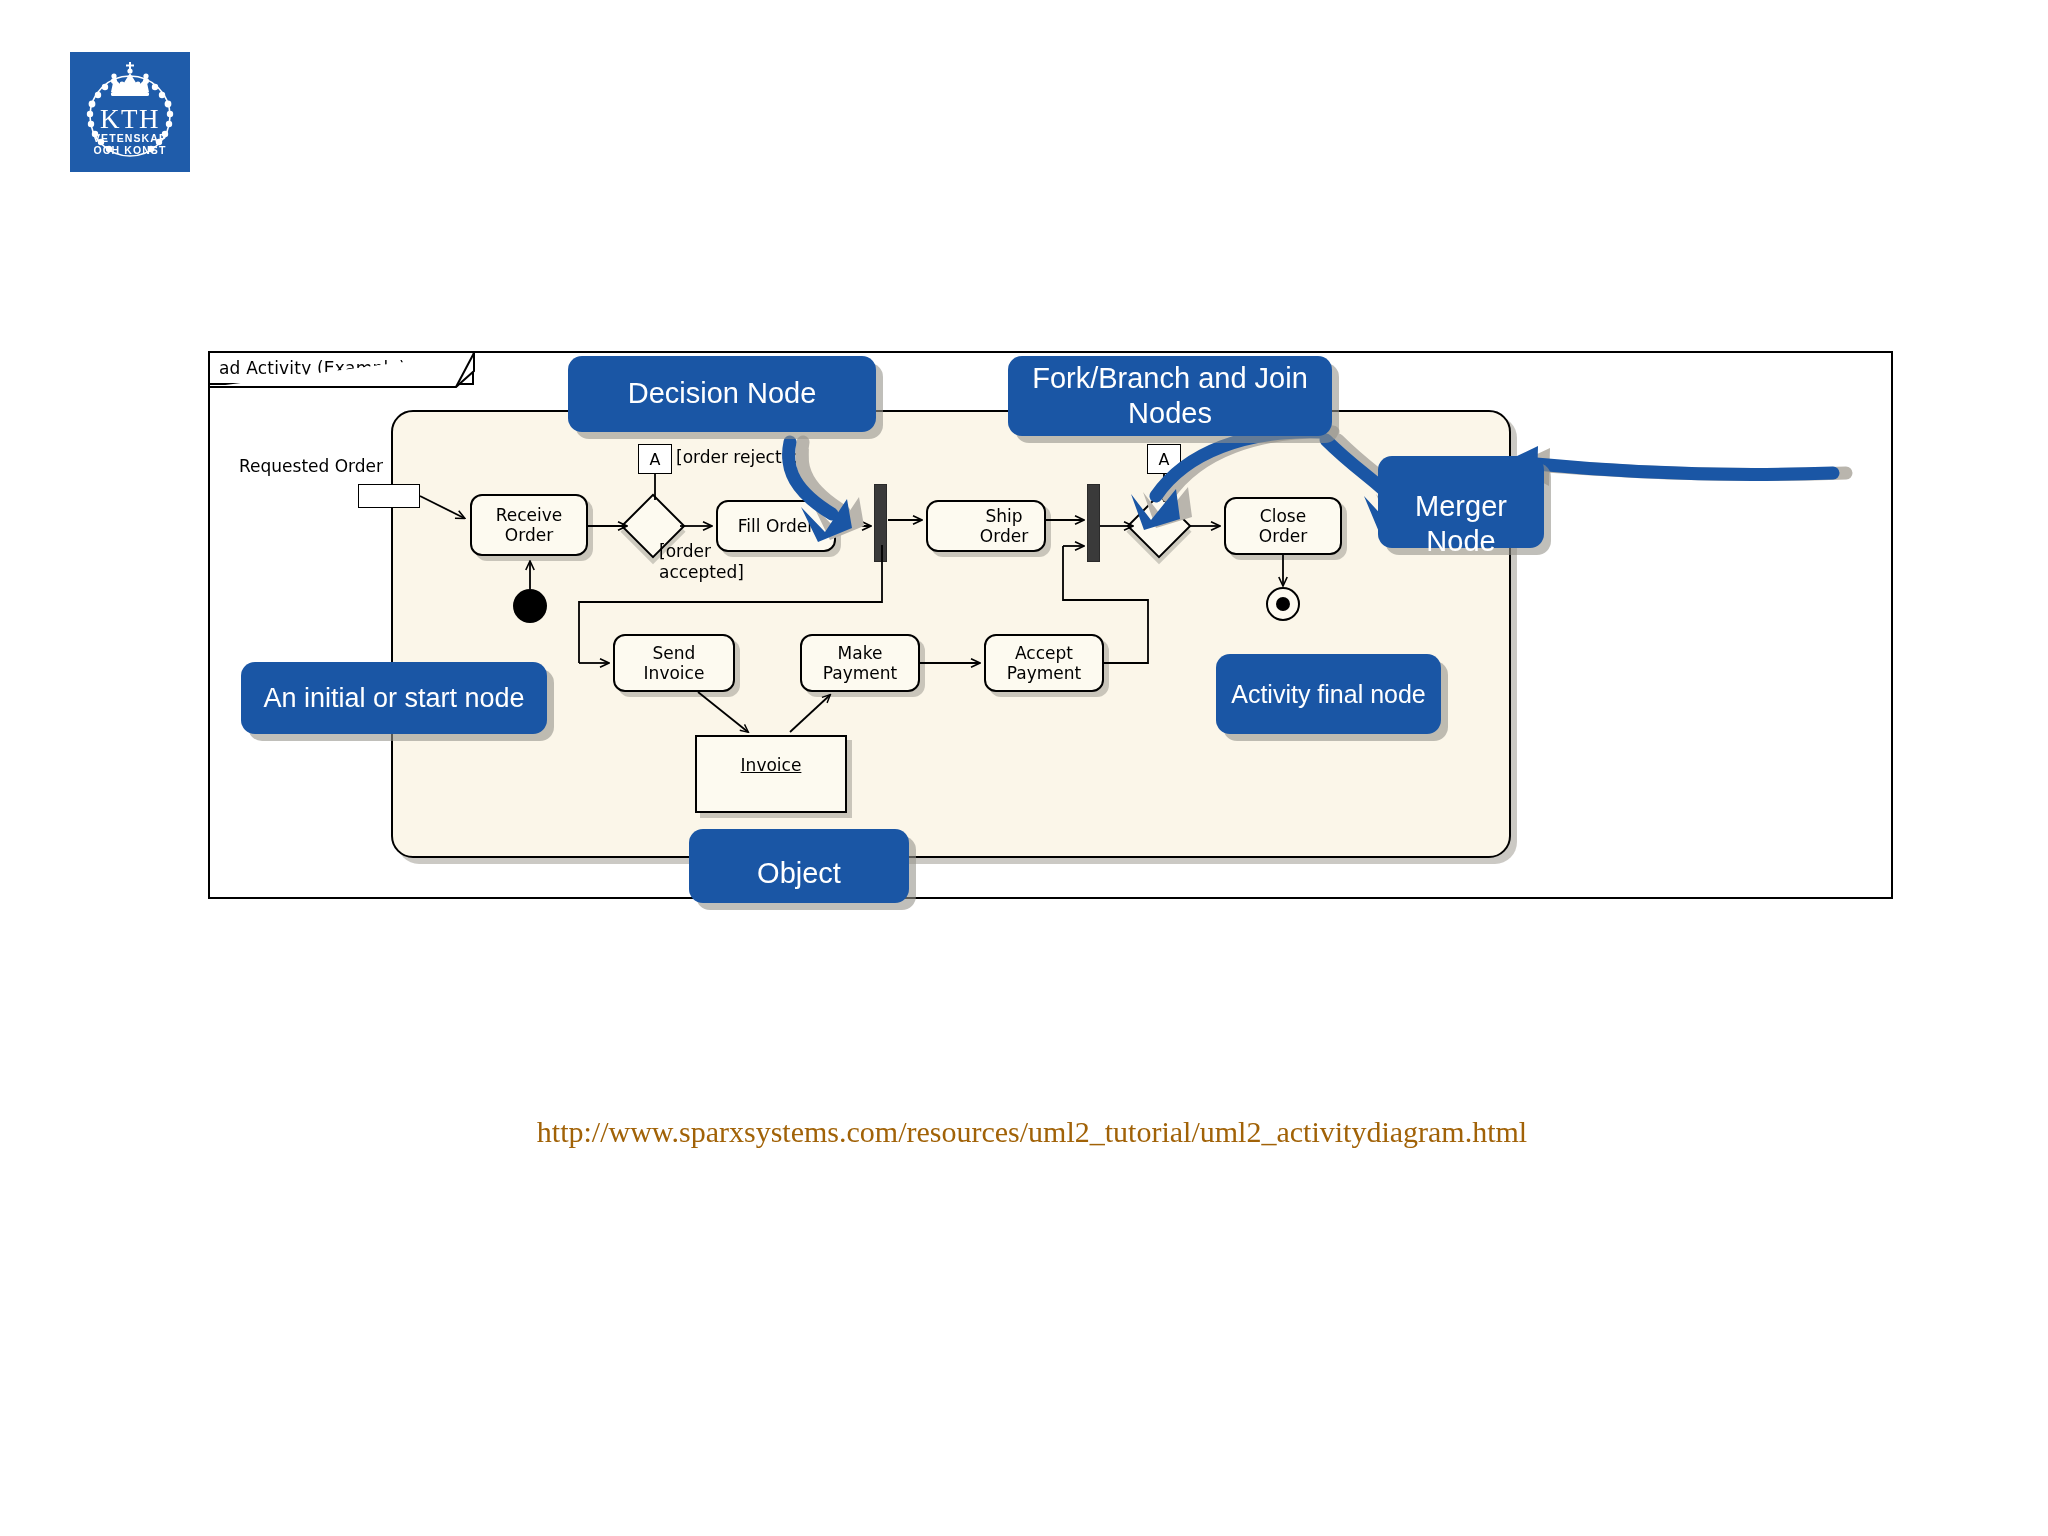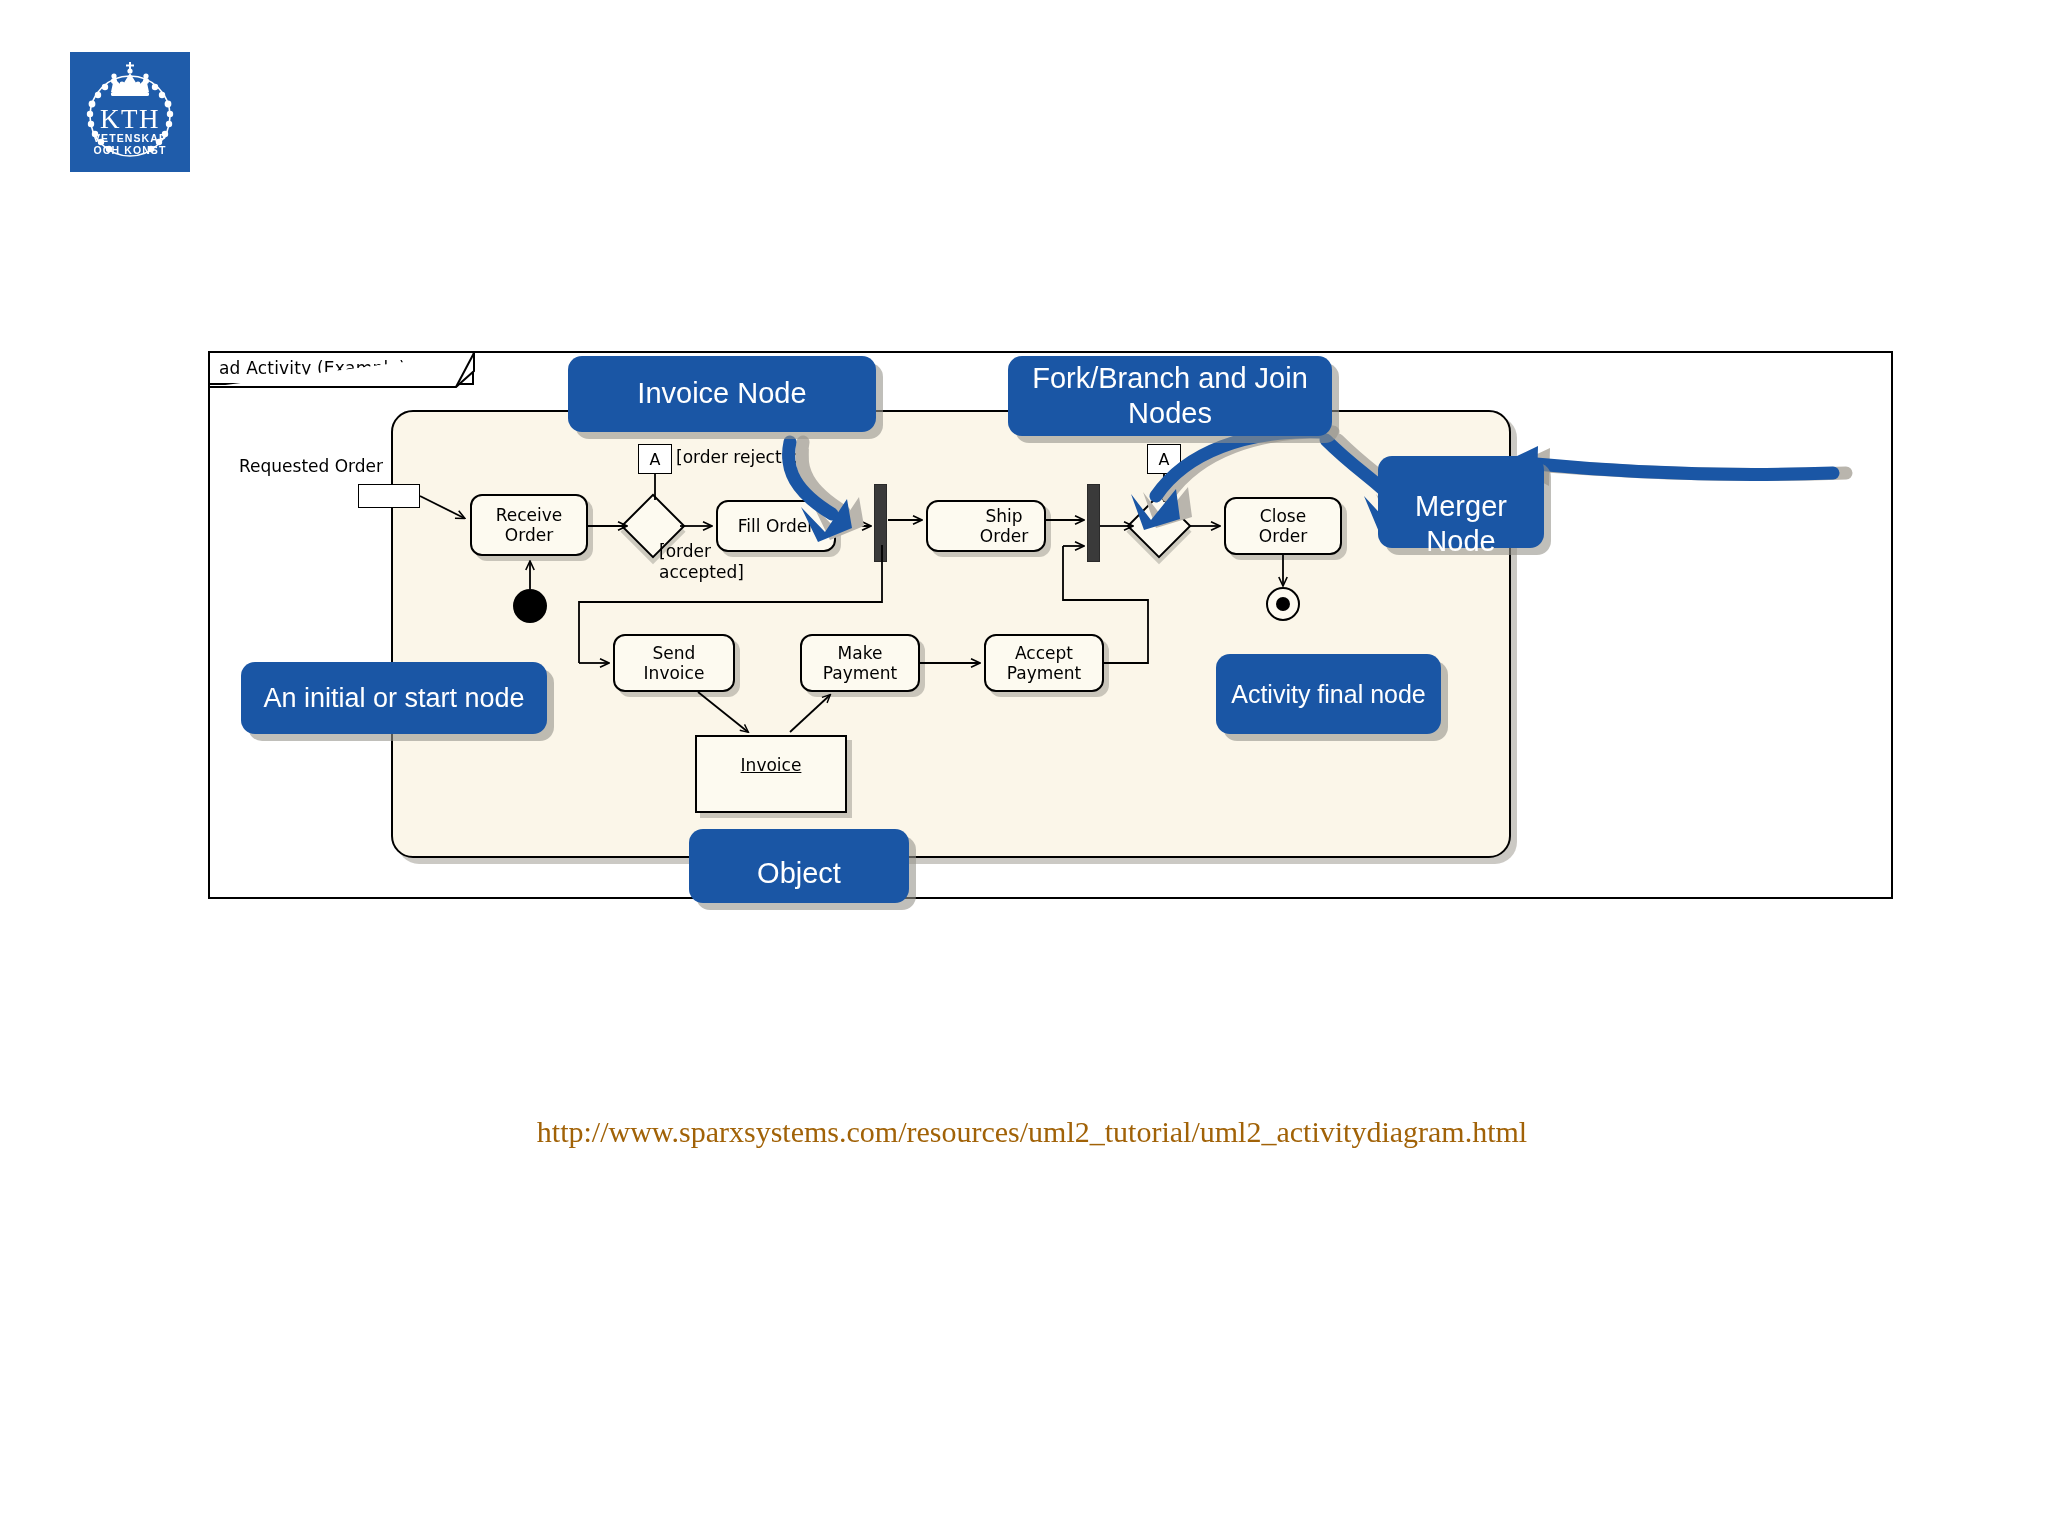--- a/index.html
+++ b/index.html
@@ -329,21 +329,21 @@
 
     <g fill="#1a56a5">
       <path d="M839,499 L817,532 L793,507 L810,542 L844,528 Z"></path>
       <path d="M1168,489 L1143,520 L1123,494 L1136,530 L1172,519 Z"></path>
       <path d="M1401,489 L1379,521 L1356,496 L1371,532 L1406,519 Z"></path>
       <path d="M1530,446 L1492,464 L1529,484 Z"></path>
     </g>
   </svg>
 
   <div class="callout" style="left:560px;top:356px;width:308px;height:76px;">
-    <span style="white-space:pre-line;">Invoice Node</span>
+    <span style="white-space:pre-line;">Decision Node</span>
   </div>
 
   <div class="callout" style="left:1000px;top:356px;width:324px;height:80px;">
     <span style="white-space:pre-line;">Fork/Branch and Join
 Nodes</span>
   </div>
 
   <div class="callout" style="left:1370px;top:456px;width:166px;height:92px;">
     <span style="white-space:pre-line;margin-top:44px;">Merger
 Node</span>

